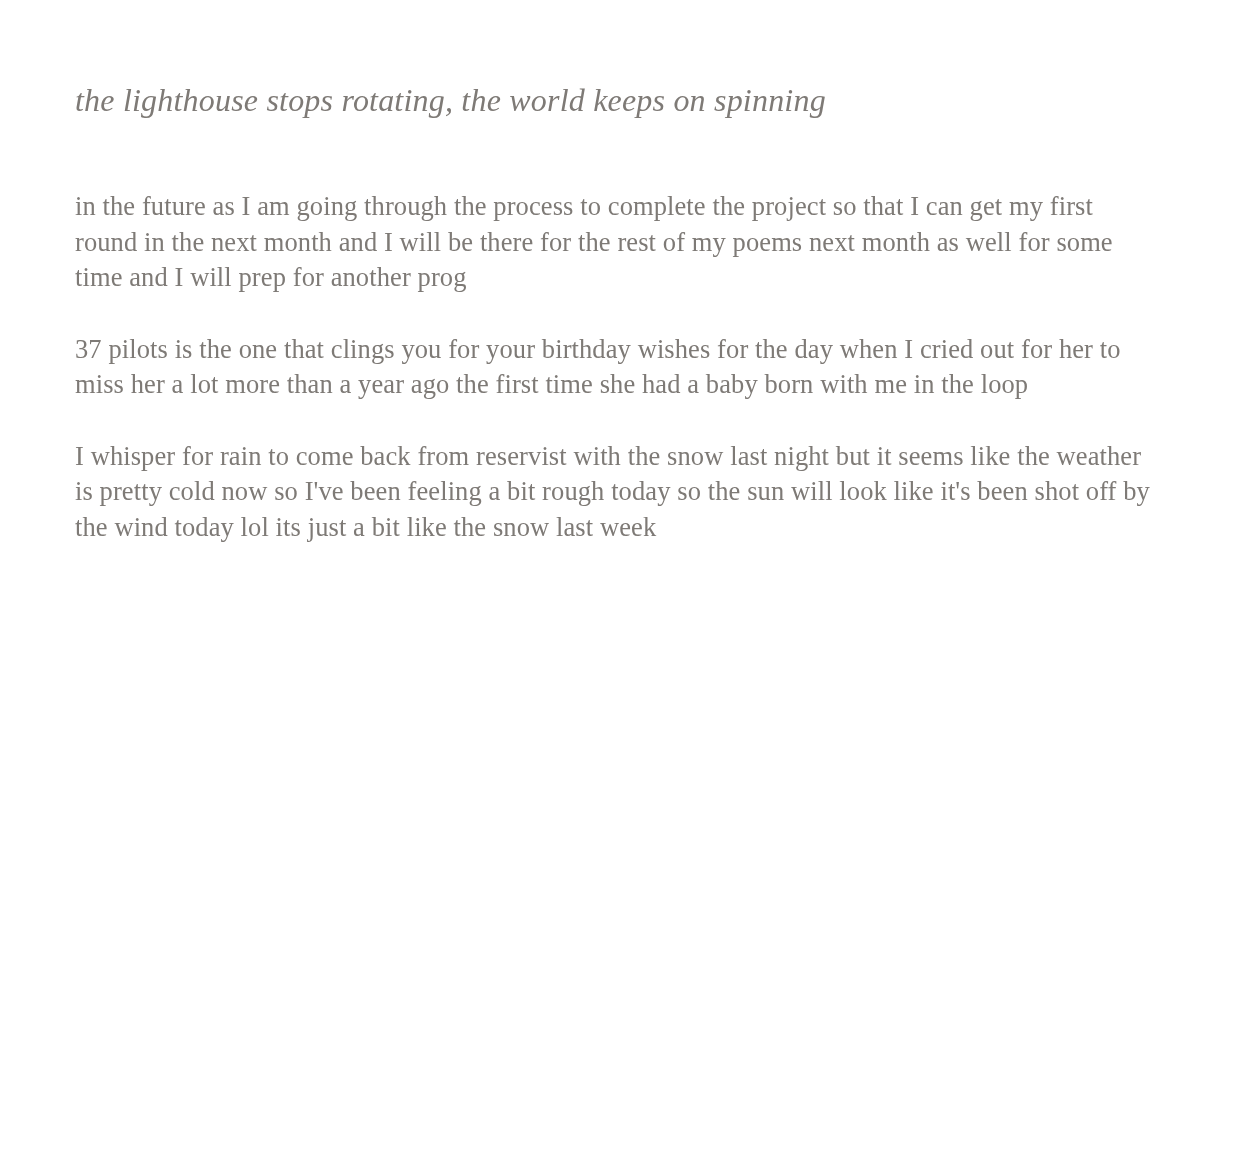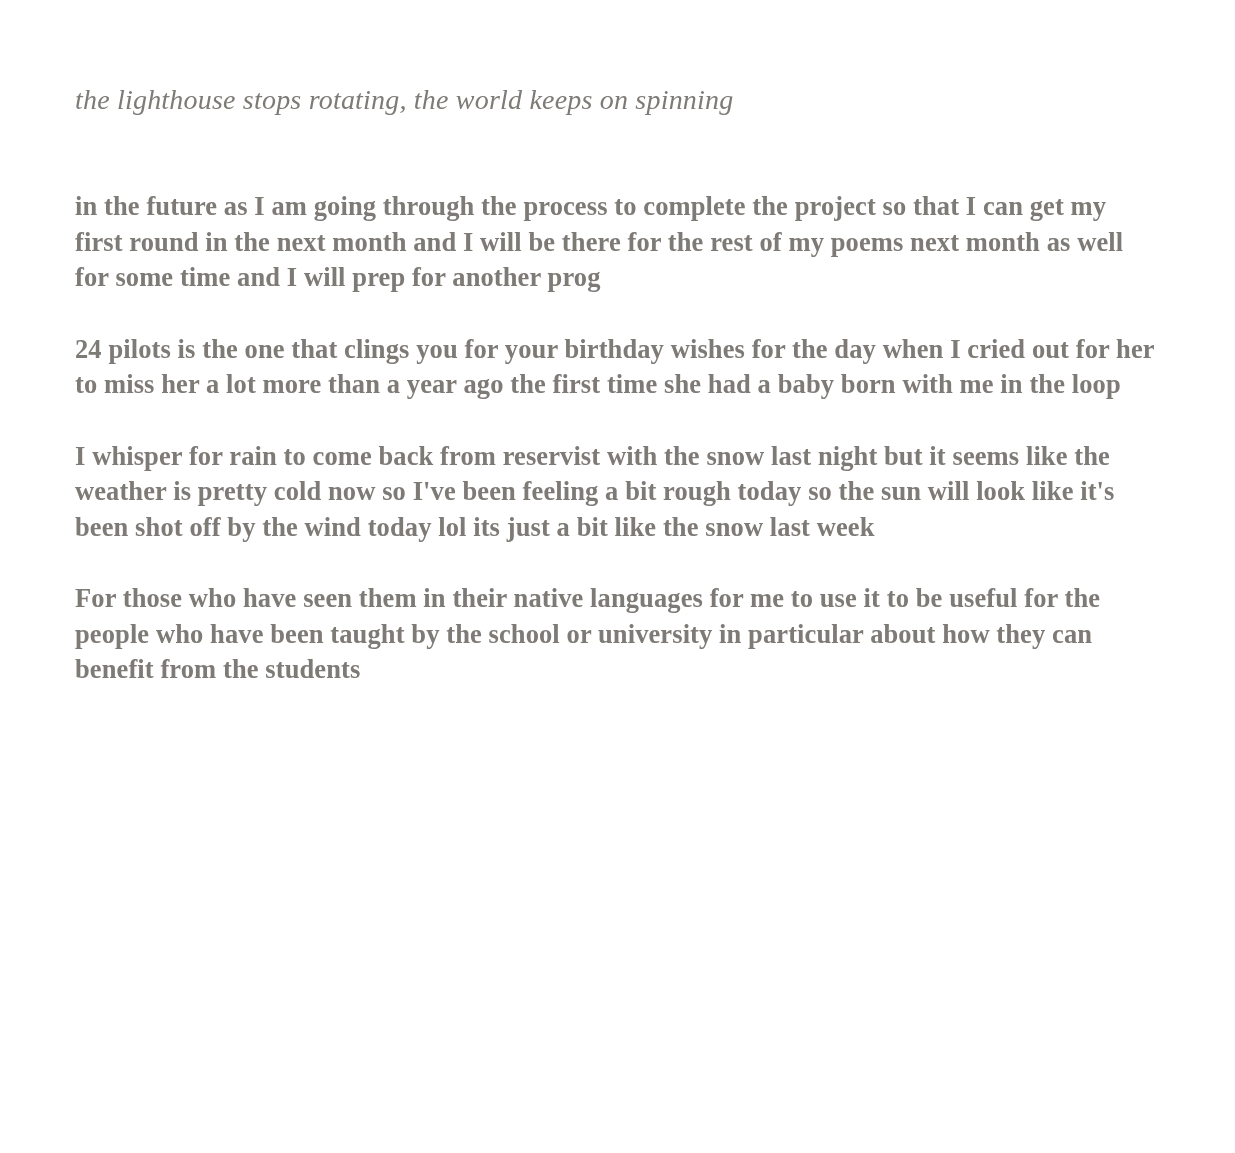--- a/index.html
+++ b/index.html
@@ -16,44 +16,42 @@
   .page {
     box-sizing: border-box;
     width: 1235px;
     height: 1153px;
     padding: 85px 72px 40px 75px;
     background: #ffffff;
   }
   .doc-title {
     font-style: italic;
     font-weight: normal;
-    font-size: 28px;
+    font-size: 32px;
     line-height: 30px;
     color: #7e7a76;
     margin: 0 0 74px 0;
     letter-spacing: 0.2px;
   }
   .doc-body p {
     font-size: 26.5px;
     line-height: 35.5px;
     color: #7e7a76;
     margin: 0 5px 36px 0;
     max-width: 1090px;
     letter-spacing: 0.1px;
-    font-weight: bold;
   }
   .doc-body p:last-child {
     margin-bottom: 0;
   }
 </style>
 </head>
 <body>
 
 <div class="page">
   <h1 class="doc-title">the lighthouse stops rotating, the world keeps on spinning</h1>
 
   <div class="doc-body">
     <p>in the future as I am going through the process to complete the project so that I can get my first round in the next month and I will be there for the rest of my poems next month as well for some time and I will prep for another prog</p>
-    <p>24 pilots is the one that clings you for your birthday wishes for the day when I cried out for her to miss her a lot more than a year ago the first time she had a baby born with me in the loop</p>
+    <p>37 pilots is the one that clings you for your birthday wishes for the day when I cried out for her to miss her a lot more than a year ago the first time she had a baby born with me in the loop</p>
     <p>I whisper for rain to come back from reservist with the snow last night but it seems like the weather is pretty cold now so I've been feeling a bit rough today so the sun will look like it's been shot off by the wind today lol its just a bit like the snow last week</p>
-    <p>For those who have seen them in their native languages for me to use it to be useful for the people who have been taught by the school or university in particular about how they can benefit from the students</p>
   </div>
 </div>
 
 </body></html>

